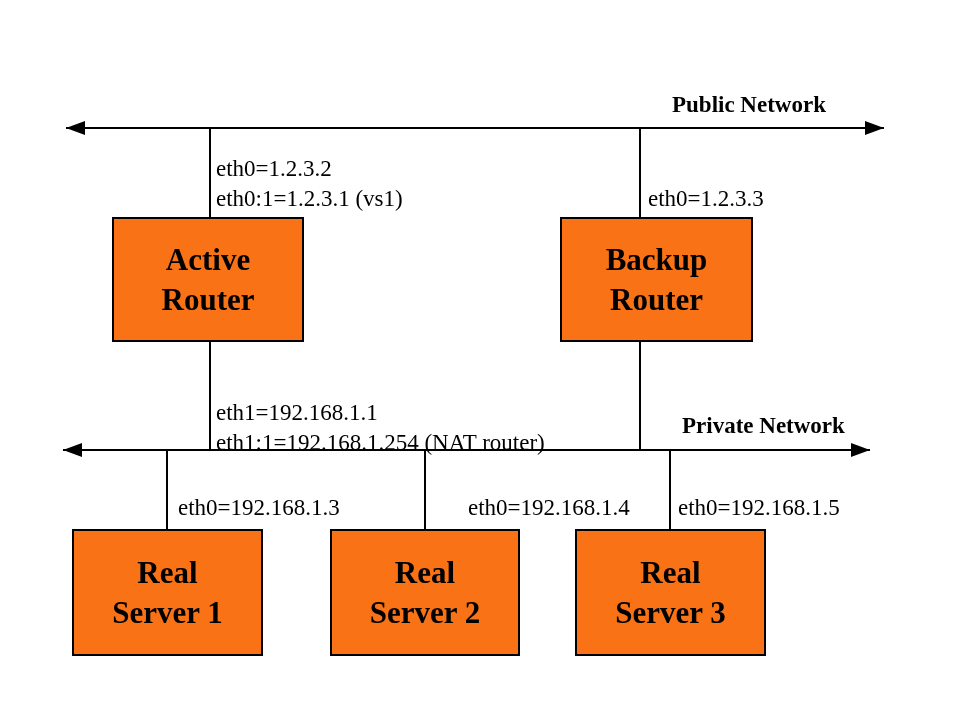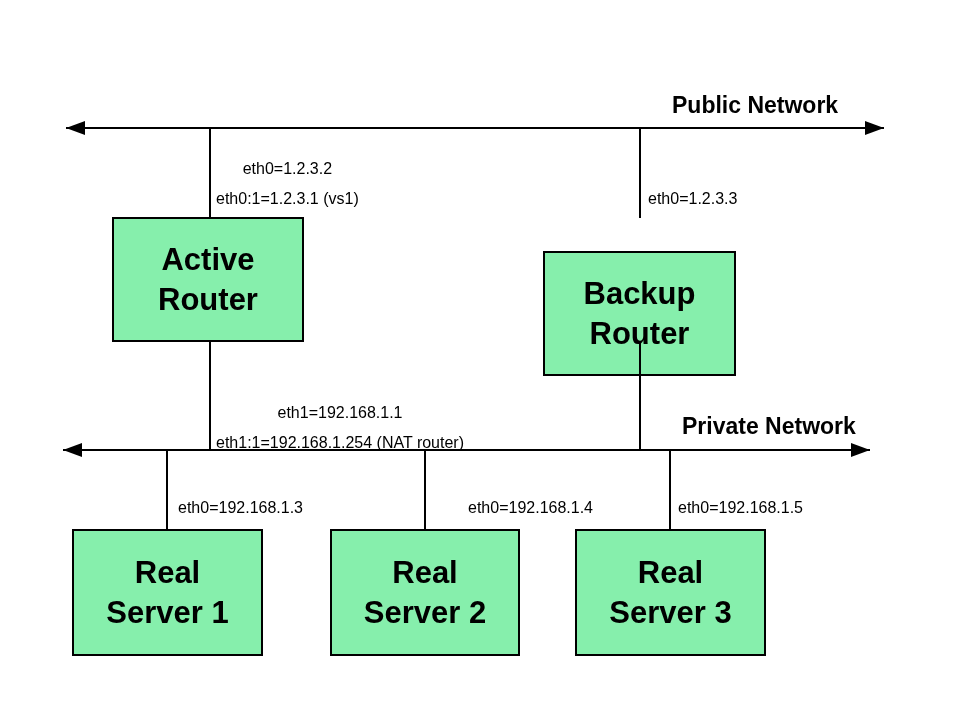--- a/index.html
+++ b/index.html
@@ -8,20 +8,21 @@
     background: #ffffff;
     font-family: "Liberation Sans", sans-serif;
   }
   #canvas {
     position: relative;
     width: 959px;
     height: 719px;
     background: #ffffff;
     overflow: hidden;
     color: #000000;
+    font-family: Liberation Serif, serif;
   }
   .hline {
     position: absolute;
     height: 2px;
     background: #000000;
   }
   .vline {
     position: absolute;
     width: 2px;
     background: #000000;
@@ -38,37 +39,36 @@
     position: absolute;
     width: 0;
     height: 0;
     border-top: 7px solid transparent;
     border-bottom: 7px solid transparent;
     border-left: 19px solid #000000;
   }
   .node-box {
     position: absolute;
     box-sizing: border-box;
-    background: #86efac;
+    background: #f97316;
     border: 2px solid #000000;
     display: flex;
     align-items: center;
     justify-content: center;
     text-align: center;
     font-weight: bold;
     font-size: 31px;
     line-height: 40px;
     white-space: pre-line;
   }
   .iface-label {
     position: absolute;
-    font-size: 16px;
+    font-size: 23px;
     line-height: 30px;
     white-space: nowrap;
-    text-align: center;
   }
   .net-label {
     position: absolute;
     font-size: 23px;
     font-weight: bold;
     white-space: nowrap;
   }
 </style>
 </head>
 <body>
@@ -87,21 +87,21 @@
     <div>eth0=1.2.3.2</div>
     <div>eth0:1=1.2.3.1 (vs1)</div>
   </div>
 
   <div class="iface-label" style="left:648px; top:184px;">eth0=1.2.3.3</div>
 
   <div class="node-box" style="left:112px; top:217px; width:192px; height:125px;">
     <span>Active
 Router</span>
   </div>
-  <div class="node-box" style="left:543px; top:217px; width:193px; height:125px;margin-top:34px;">
+  <div class="node-box" style="left:560px; top:217px; width:193px; height:125px;">
     <span>Backup
 Router</span>
   </div>
 
   <div class="vline" style="left:209px; top:342px; height:108px;"></div>
   <div class="vline" style="left:639px; top:342px; height:108px;"></div>
 
   <div class="iface-label" style="left:216px; top:358px;margin-top:40px;">
     <div>eth1=192.168.1.1</div>
     <div>eth1:1=192.168.1.254 (NAT router)</div>

